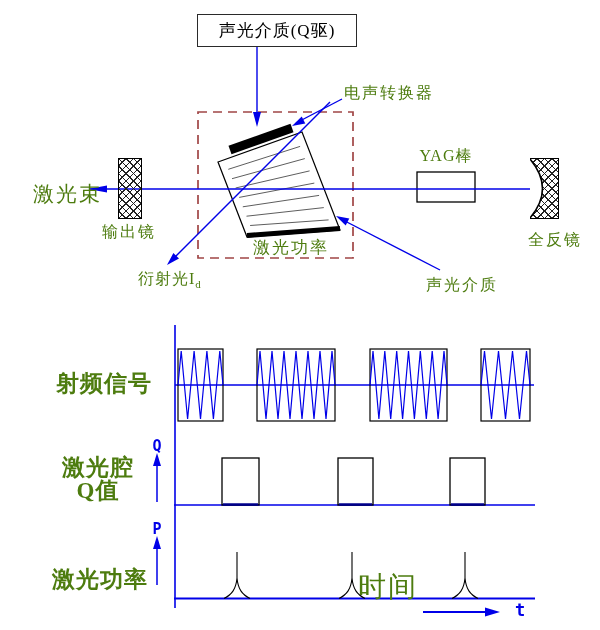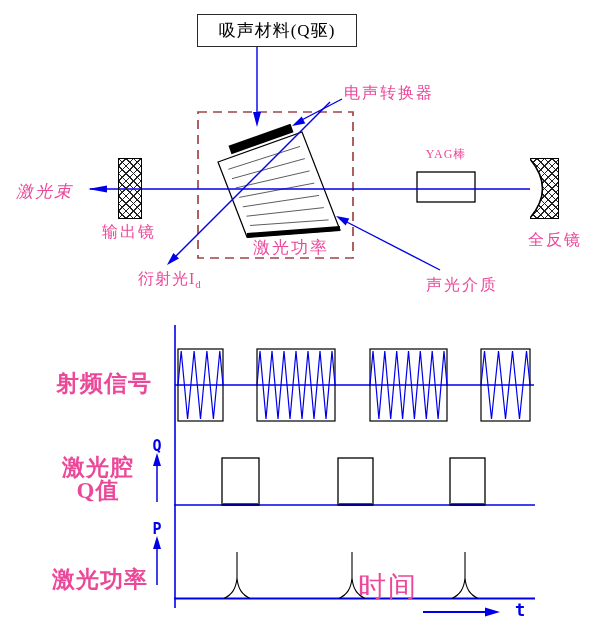--- a/index.html
+++ b/index.html
@@ -1,19 +1,19 @@
 <!DOCTYPE html>
 <html><head>
 <meta charset="utf-8">
 <style>
   html,body{margin:0;padding:0;background:#fff;}
   #stage{position:relative;width:600px;height:630px;background:#ffffff;overflow:hidden;
          font-family:"Liberation Serif","DejaVu Serif",serif;color:#000;}
   .abs{position:absolute;}
-  .lbl{position:absolute;white-space:nowrap;color:#ec4899;}
+  .lbl{position:absolute;white-space:nowrap;color:#4d7c0f;}
   .ctr{text-align:center;}
   #rf-source-box{left:197px;top:14px;width:158px;height:31px;border:1.6px solid #2a2a2a;
      display:flex;align-items:center;justify-content:center;font-size:17px;letter-spacing:1px;}
   .schlbl{font-size:16px;letter-spacing:2px;}
   .rowlbl{font-size:23px;font-weight:bold;letter-spacing:1px;}
   .axislbl{color:#0000e8;font-weight:bold;font-size:15px;font-family:"DejaVu Sans Mono",monospace;}
   
   .hatch{background-image:
      repeating-linear-gradient(45deg,  rgba(0,0,0,0) 0px, rgba(0,0,0,0) 4px, #222 4px, #222 5.3px),
      repeating-linear-gradient(135deg, rgba(0,0,0,0) 0px, rgba(0,0,0,0) 4px, #222 4px, #222 5.3px);}
@@ -98,25 +98,25 @@
       <path d="M465,552 L465,578 M465,578 C464,589 460,594.5 452,598.5 M465,578 C466,589 470,594.5 478,598.5" fill="none" stroke="#000000" stroke-width="1.1"></path>
       <line x1="157" y1="463" x2="157" y2="502" stroke="#0000e8" stroke-width="1.5"></line>
       <polygon points="157,453 153,466 161,466" fill="#0000e8"></polygon>
       <line x1="157" y1="546" x2="157" y2="585" stroke="#0000e8" stroke-width="1.5"></line>
       <polygon points="157,536 153,549 161,549" fill="#0000e8"></polygon>
       <line x1="423" y1="612" x2="487" y2="612" stroke="#0000e8" stroke-width="1.8"></line>
       <polygon points="500,612 485,607.5 485,616.5" fill="#0000e8"></polygon>
     </svg>
 
   <div id="rf-source-box" class="abs">
-    <span>吸声材料(Q驱)</span>
+    <span>声光介质(Q驱)</span>
   </div>
   <div class="lbl schlbl" style="left:344px;top:83px;">电声转换器</div>
-  <div class="lbl ctr" style="left:414px;top:146px;width:64px;font-size:12px;letter-spacing:1px;">YAG棒</div>
-  <div class="lbl" style="left:16px;top:180px;font-size:17px;letter-spacing:2px;font-style:italic;">激光束</div>
+  <div class="lbl ctr" style="left:414px;top:146px;width:64px;font-size:16px;letter-spacing:1px;">YAG棒</div>
+  <div class="lbl" style="left:33px;top:180px;font-size:21px;letter-spacing:2px;">激光束</div>
   <div class="lbl ctr schlbl" style="left:97px;top:222px;width:64px;">输出镜</div>
   <div class="lbl ctr schlbl" style="left:518px;top:230px;width:64px;text-align:right;">全反镜</div>
   <div class="lbl ctr" style="left:247px;top:236px;width:88px;font-size:17px;letter-spacing:2px;">激光功率</div>
   <div class="lbl" style="left:138px;top:269px;font-size:16px;letter-spacing:1px;"><span>衍射光I</span><sub style="font-size:11px;">d</sub></div>
   <div class="lbl schlbl" style="left:426px;top:275px;text-align:center;">声光介质</div>
 
   <div class="lbl ctr rowlbl" style="left:28px;top:368px;width:152px;text-align:center;">射频信号</div>
   <div class="lbl ctr rowlbl" style="left:20px;top:564px;width:160px;">激光功率</div>
   <div class="lbl ctr rowlbl" style="left:28px;top:456px;width:140px;line-height:23px;"><span>激光腔</span><br>
        <span>Q值</span></div>

